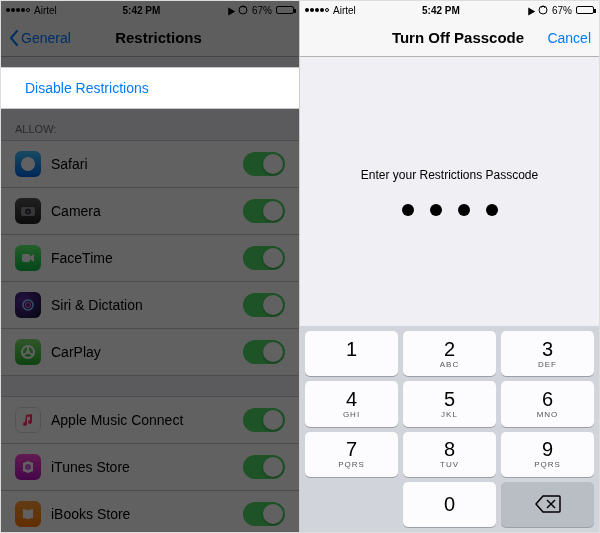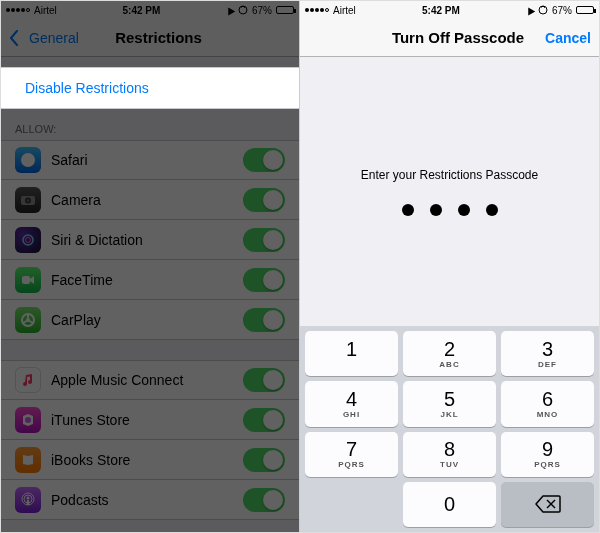--- a/index.html
+++ b/index.html
@@ -73,33 +73,33 @@
   .nav-bar {
     display: flex;
     align-items: center;
     justify-content: space-between;
     height: 38px;
     padding: 0 8px;
     border-bottom: 1px solid #b2b2b2;
     background: #f7f7f8;
   }
   .nav-left {
-    display: flex; align-items: center; gap: 10px;
+    display: flex; align-items: center; gap: 2px;
     color: #007aff; font-size: 14px;
     min-width: 70px;
   }
   .nav-left svg { display:block; }
   .nav-title {
     font-size: 15px; font-weight: 600;
     position: absolute; left: 17px; right: 0; text-align: center;
     pointer-events: none;
   }
   .nav-right {
     min-width: 70px; text-align: right;
-    color: #007aff; font-size: 14px; font-weight:700;
+    color: #007aff; font-size: 14px; font-weight:400;
   }
 
   
   .disable-row {
     background: #fff;
     padding: 12px 24px;
     font-size: 14px;
     color: #007aff;
     border-bottom: 0.5px solid #c8c7cc;
     border-top: 0.5px solid #c8c7cc;
@@ -108,21 +108,21 @@
   }
   .section-header {
     font-size: 11px;
     color: #6d6d72;
     padding: 14px 14px 5px;
     text-transform: uppercase;
   }
   .setting-row {
     display: flex; align-items: center; gap: 10px;
     background: #fff;
-    padding: 4px 14px;
+    padding: 23px 14px;
     border-bottom: 0.5px solid #c8c7cc;
     height: 40px;
   }
   .setting-row:first-of-type { border-top: 0.5px solid #c8c7cc; }
   .app-icon {
     width: 26px; height: 26px; border-radius: 6px;
     display:flex; align-items:center; justify-content:center;
     font-size:14px; color:#fff; flex-shrink:0;
   }
   .label { flex: 1; font-size: 14px; }
@@ -171,21 +171,21 @@
     padding: 5px;
   }
   .key {
     background: #fcfcfe;
     border-radius: 5px;
     display: flex; flex-direction: column;
     align-items: center; justify-content: center;
     box-shadow: 0 1px 0 rgba(0,0,0,0.25);
   }
   .key-num { font-size: 20px; font-weight: 400; line-height:1; }
-  .key-letters { font-size: 8px; letter-spacing: 1px; color: #555; margin-top:1px; font-weight:700;}
+  .key-letters { font-size: 8px; letter-spacing: 1px; color: #555; margin-top:1px; font-weight:400;}
   .key-blank { background: transparent; box-shadow: none; }
   .key-backspace {
     background: #b9bdc4;
     display:flex; align-items:center; justify-content:center;
   }
   .key-backspace svg { display:block; }
 
   
   .bg-safari { background: linear-gradient(180deg,#3fc3ff,#0066e6); }
   .bg-camera { background: linear-gradient(180deg,#555,#222); }
@@ -266,37 +266,37 @@
             <svg width="16" height="16" viewBox="0 0 16 16">
               <rect x="1" y="4" width="14" height="9" rx="2" fill="#8e8e93"></rect>
               <circle cx="8" cy="8.5" r="3" fill="#333"></circle>
               <circle cx="8" cy="8.5" r="1.5" fill="#666"></circle>
             </svg>
           </div>
           <div class="label">Camera</div>
           <div class="toggle"></div>
         </div>
         <div class="setting-row">
+          <div class="app-icon bg-facetime">
+            <svg width="16" height="16" viewBox="0 0 16 16">
+              <rect x="2" y="4" width="8" height="8" rx="2" fill="#fff"></rect>
+              <path d="M10 7 L14 4 L14 12 L10 9 Z" fill="#fff"></path>
+            </svg>
+          </div>
+          <div class="label">FaceTime</div>
+          <div class="toggle"></div>
+        </div>
+        <div class="setting-row">
           <div class="app-icon bg-siri">
             <svg width="16" height="16" viewBox="0 0 16 16">
               <circle cx="8" cy="8" r="5" fill="none" stroke="#7fd6ff" stroke-width="1.5"></circle>
               <circle cx="8" cy="8" r="2.5" fill="none" stroke="#ff6bd5" stroke-width="1"></circle>
             </svg>
           </div>
           <div class="label">Siri &amp; Dictation</div>
-          <div class="toggle"></div>
-        </div>
-        <div class="setting-row">
-          <div class="app-icon bg-facetime">
-            <svg width="16" height="16" viewBox="0 0 16 16">
-              <rect x="2" y="4" width="8" height="8" rx="2" fill="#fff"></rect>
-              <path d="M10 7 L14 4 L14 12 L10 9 Z" fill="#fff"></path>
-            </svg>
-          </div>
-          <div class="label">FaceTime</div>
           <div class="toggle"></div>
         </div>
         <div class="setting-row">
           <div class="app-icon bg-carplay">
             <svg width="16" height="16" viewBox="0 0 16 16">
               <circle cx="8" cy="8" r="6" fill="none" stroke="#fff" stroke-width="2"></circle>
               <circle cx="8" cy="8" r="2" fill="#fff"></circle>
               <line x1="8" y1="2" x2="8" y2="6" stroke="#fff" stroke-width="2"></line>
               <line x1="3" y1="11" x2="6.5" y2="9" stroke="#fff" stroke-width="2"></line>
               <line x1="13" y1="11" x2="9.5" y2="9" stroke="#fff" stroke-width="2"></line>

